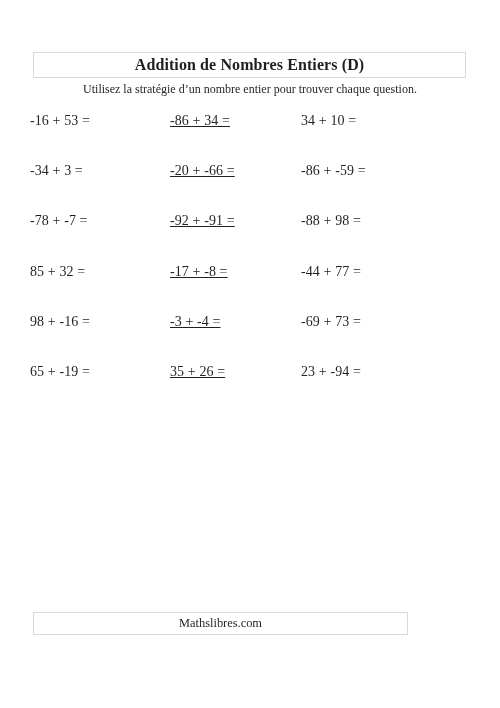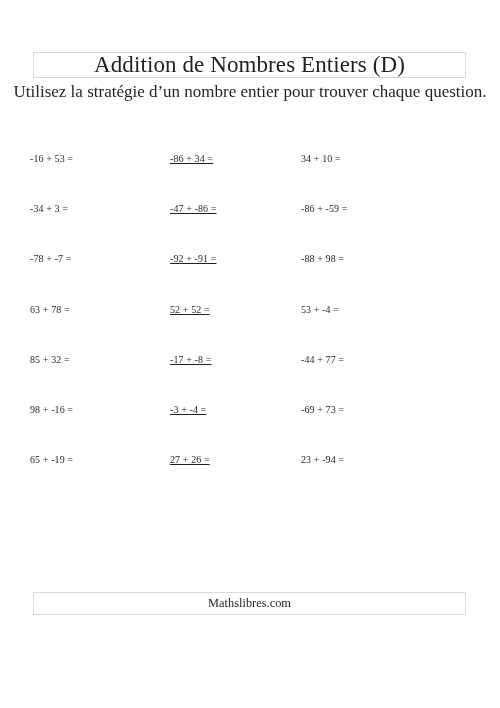--- a/index.html
+++ b/index.html
@@ -29,65 +29,64 @@
     top: 52px;
     width: 433px;
     height: 26px;
     border: 1px solid #d9d9d9;
     box-sizing: border-box;
     display: flex;
     align-items: center;
     justify-content: center;
   }
   .title-text {
-    font-size: 23px;
-    font-weight: normal;
+    font-size: 16px;
+    font-weight: bold;
     color: #231f20;
     letter-spacing: 0.1px;
     white-space: nowrap;
   }
   .subtitle {
     position: absolute;
     left: 0;
     top: 82px;
     width: 500px;
     text-align: center;
-    font-size: 17px;
+    font-size: 12px;
     color: #231f20;
     white-space: nowrap;
   }
   
   .problems {
     position: absolute;
     left: 0;
     top: 105px;
     width: 500px;
   }
   .prow {
     position: relative;
     height: 50.2px;
   }
   .cell {
     position: absolute;
     top: 8px;
-    font-size: 10px;
+    font-size: 14px;
     color: #231f20;
     white-space: nowrap;
     letter-spacing: 0.1px;
-    margin-top: 40px;
   }
   .c0 { left: 30px; }
   .c1 { left: 170px; text-decoration: underline; }
   .c2 { left: 301px; }
   
   .footer-box {
     position: absolute;
     left: 33px;
-    top: 592px;
-    width: 433px;
+    top: 612px;
+    width: 375px;
     height: 23px;
     border: 1px solid #d9d9d9;
     box-sizing: border-box;
     display: flex;
     align-items: center;
     justify-content: center;
   }
   .footer-text {
     font-size: 12.4px;
     color: #231f20;
@@ -108,52 +107,47 @@
   <div class="problems">
 
     <div class="prow">
       <div class="cell c0">-16 + 53 =</div>
       <div class="cell c1">-86 + 34 =</div>
       <div class="cell c2">34 + 10 =</div>
     </div>
 
     <div class="prow">
       <div class="cell c0">-34 + 3 =</div>
-      <div class="cell c1">-47 + -86 =</div>
+      <div class="cell c1">-20 + -66 =</div>
       <div class="cell c2">-86 + -59 =</div>
     </div>
 
     <div class="prow">
       <div class="cell c0">-78 + -7 =</div>
       <div class="cell c1">-92 + -91 =</div>
       <div class="cell c2">-88 + 98 =</div>
     </div>
 
-    <div class="prow">
-      <div class="cell c0">63 + 78 =</div>
-      <div class="cell c1">52 + 52 =</div>
-      <div class="cell c2">53 + -4 =</div>
-    </div>
 
 
     <div class="prow">
       <div class="cell c0">85 + 32 =</div>
       <div class="cell c1">-17 + -8 =</div>
       <div class="cell c2">-44 + 77 =</div>
     </div>
 
     <div class="prow">
       <div class="cell c0">98 + -16 =</div>
       <div class="cell c1">-3 + -4 =</div>
       <div class="cell c2">-69 + 73 =</div>
     </div>
 
     <div class="prow">
       <div class="cell c0">65 + -19 =</div>
-      <div class="cell c1">27 + 26 =</div>
+      <div class="cell c1">35 + 26 =</div>
       <div class="cell c2">23 + -94 =</div>
     </div>
 
 
 
   </div>
 
   <div class="footer-box">
     <div class="footer-text">Mathslibres.com</div>
   </div>

